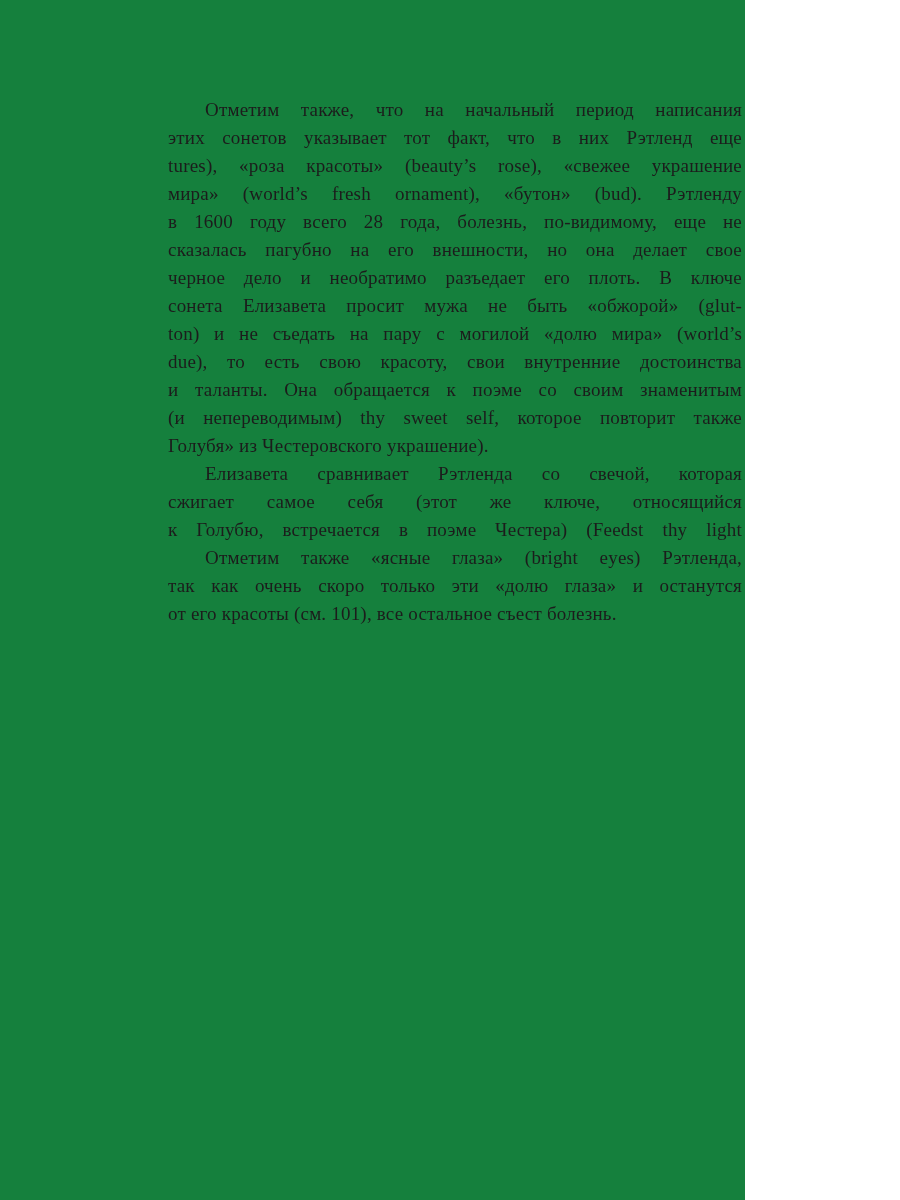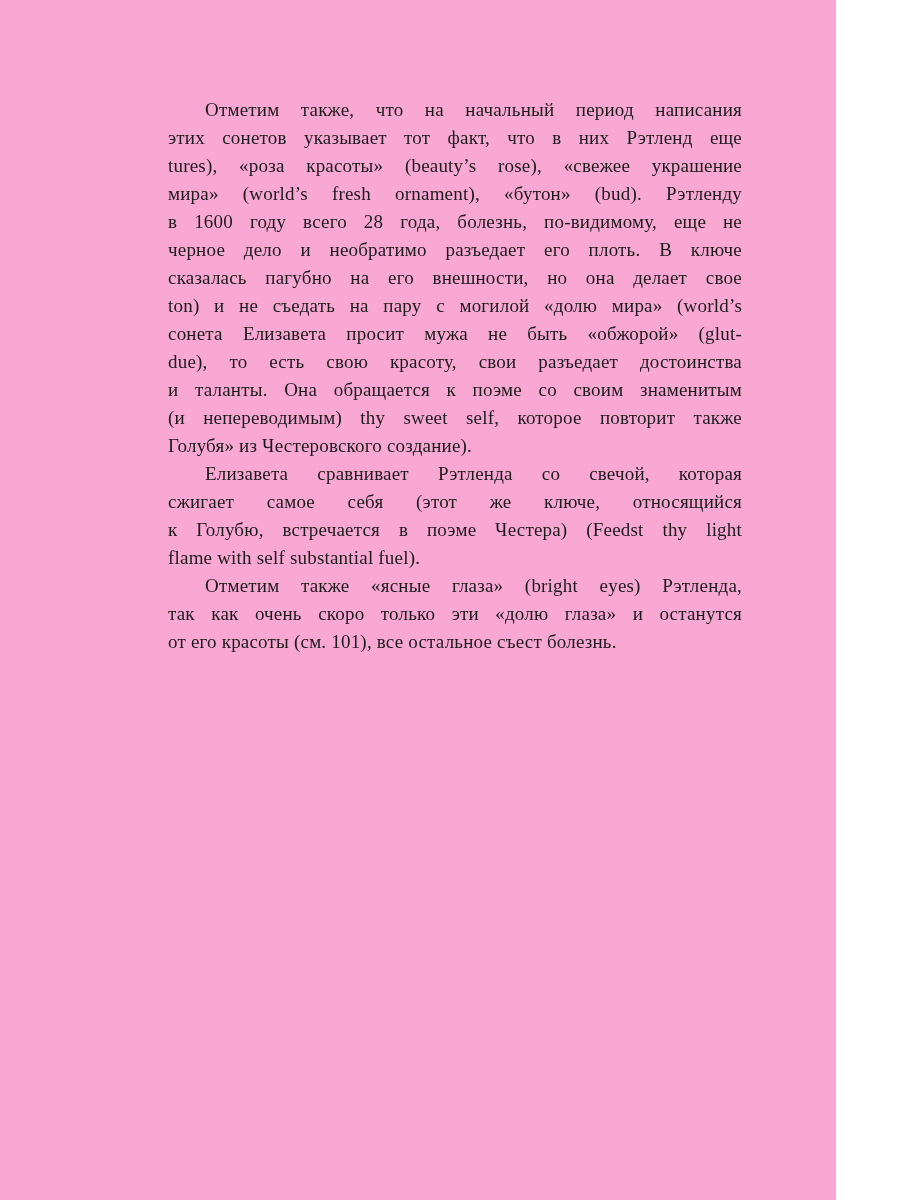--- a/index.html
+++ b/index.html
@@ -12,23 +12,23 @@
     height: 1200px;
     position: relative;
     overflow: hidden;
     font-family: "Liberation Serif", "DejaVu Serif", serif;
     color: #1a1a1a;
   }
   .page {
     position: absolute;
     left: 0;
     top: 0;
-    width: 836px;
+    width: 745px;
     height: 1200px;
-    background: #f9a8d4;
+    background: #15803d;
   }
   .text-block {
     position: absolute;
     left: 168px;
     top: 96px;
     width: 574px;
   }
   .paragraph {
     margin: 0;
     padding: 0;
@@ -55,34 +55,33 @@
 <body>
 
 <div class="page">
   <div class="text-block">
       <div class="paragraph">
         <div class="text-line first">Отметим также, что на начальный период написания</div>
         <div class="text-line">этих сонетов указывает тот факт, что в них Рэтленд еще</div>
         <div class="text-line">tures), «роза красоты» (beauty’s rose), «свежее украшение</div>
         <div class="text-line">мира» (world’s fresh ornament), «бутон» (bud). Рэтленду</div>
         <div class="text-line">в 1600 году всего 28 года, болезнь, по-видимому, еще не</div>
+        <div class="text-line">сказалась пагубно на его внешности, но она делает свое</div>
         <div class="text-line">черное дело и необратимо разъедает его плоть. В ключе</div>
-        <div class="text-line">сказалась пагубно на его внешности, но она делает свое</div>
+        <div class="text-line">сонета Елизавета просит мужа не быть «обжорой» (glut-</div>
         <div class="text-line">ton) и не съедать на пару с могилой «долю мира» (world’s</div>
-        <div class="text-line">сонета Елизавета просит мужа не быть «обжорой» (glut-</div>
-        <div class="text-line">due), то есть свою красоту, свои разъедает достоинства</div>
+        <div class="text-line">due), то есть свою красоту, свои внутренние достоинства</div>
         <div class="text-line">и таланты. Она обращается к поэме со своим знаменитым</div>
         <div class="text-line">(и непереводимым) thy sweet self, которое повторит также</div>
-        <div class="text-line last">Голубя» из Честеровского создание).</div>
+        <div class="text-line last">Голубя» из Честеровского украшение).</div>
       </div>
       <div class="paragraph">
         <div class="text-line first">Елизавета сравнивает Рэтленда со свечой, которая</div>
         <div class="text-line">сжигает самое себя (этот же ключе, относящийся</div>
         <div class="text-line">к Голубю, встречается в поэме Честера) (Feedst thy light</div>
-        <div class="text-line last">flame with self substantial fuel).</div>
       </div>
       <div class="paragraph">
         <div class="text-line first">Отметим также «ясные глаза» (bright eyes) Рэтленда,</div>
         <div class="text-line">так как очень скоро только эти «долю глаза» и останутся</div>
         <div class="text-line last">от его красоты (см. 101), все остальное съест болезнь.</div>
       </div>
     </div>
 </div>
 
 </body></html>

